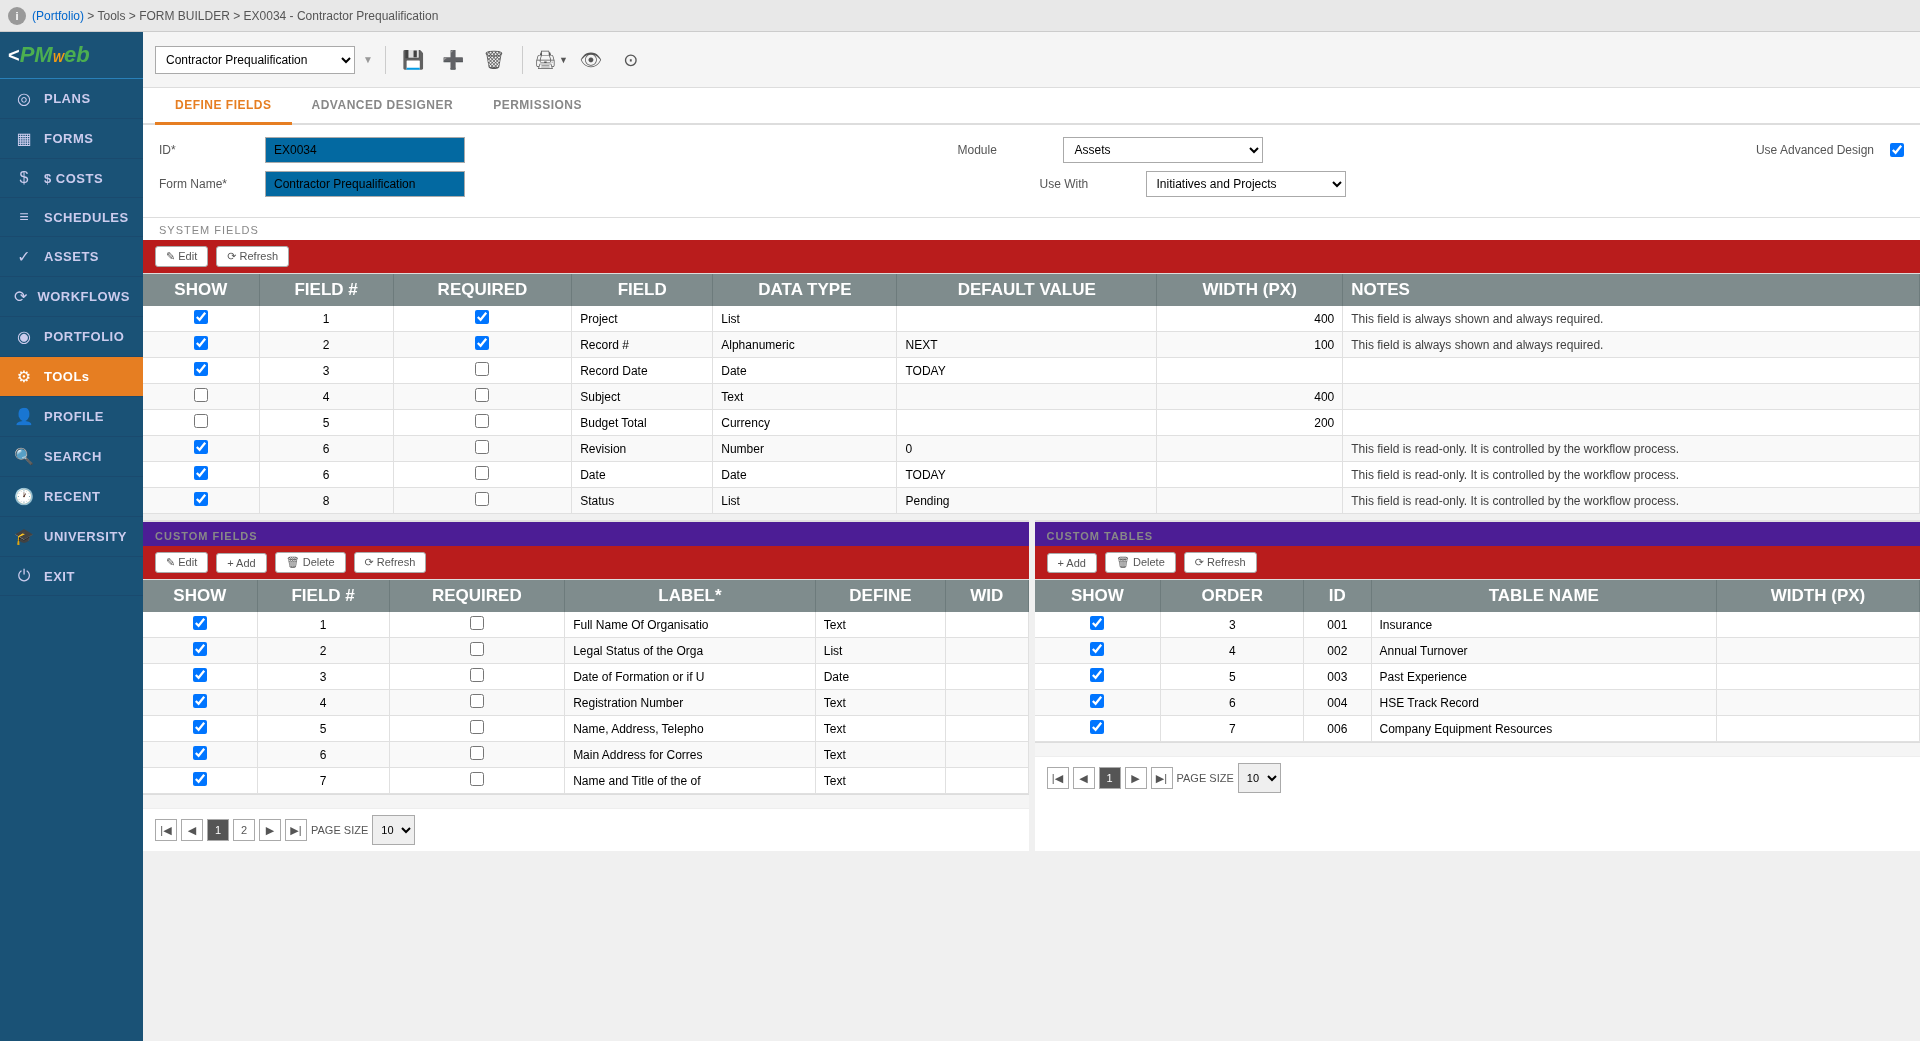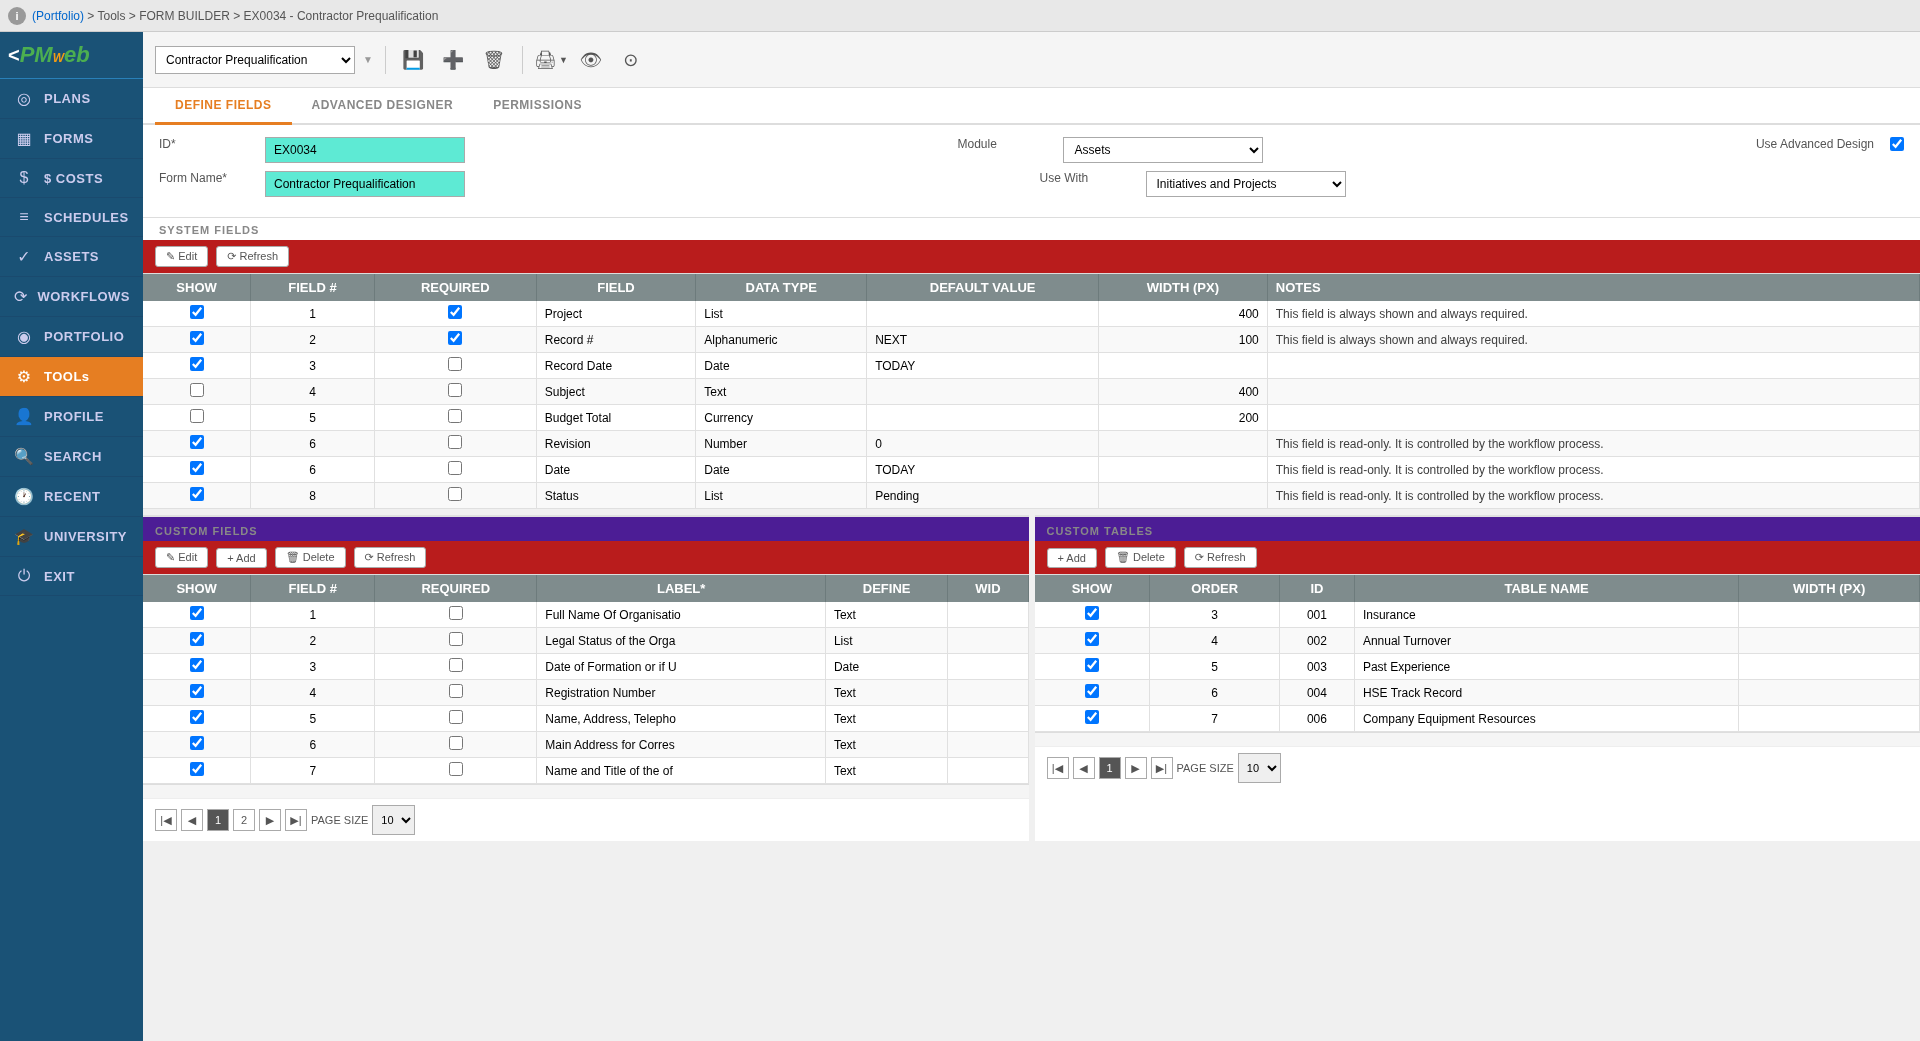--- a/index.html
+++ b/index.html
@@ -74,34 +74,34 @@
       padding: 10px 20px; cursor: pointer; color: #888; font-size: 12px;
       letter-spacing: 0.5px; font-weight: bold; border-bottom: 3px solid transparent;
       margin-bottom: -2px;
     }
     .tab.active { color: #e67e22; border-bottom-color: #e67e22; }
 
     
     .form-section {
       background: white; padding: 12px 16px; border-bottom: 1px solid #ddd;
     }
-    .form-row { display: flex; gap: 16px; margin-bottom: 8px; }
+    .form-row { display: flex; align-items: center; gap: 16px; margin-bottom: 8px; }
     .form-label { color: #555; font-size: 12px; min-width: 90px; }
     .form-input {
       border: 1px solid #aaa; padding: 4px 8px; font-size: 12px;
-      height: 26px; width: 200px; background: #5eead4;
+      height: 26px; width: 200px; background: #0369a1;
     }
     .form-select-inline {
       border: 1px solid #aaa; padding: 4px 6px; font-size: 12px;
       height: 26px; background: white; min-width: 200px;
     }
 
     
     .section-header {
-      font-size: 11px; font-weight: bold; color: #888; letter-spacing: 1px;
+      font-size: 11px; font-weight: normal; color: #888; letter-spacing: 1px;
       padding: 6px 16px 4px; background: white;
     }
 
     
     .tables-area {
       flex: 1; overflow: auto; padding: 0; background: #f0f0f0;
     }
 
     
     .system-fields-container {
@@ -112,21 +112,21 @@
       background: #b91c1c; border-bottom: 1px solid #ddd;
     }
     .table-btn {
       display: flex; align-items: center; gap: 4px; padding: 3px 10px;
       border: 1px solid #aaa; background: white; cursor: pointer; font-size: 11px;
       color: #555; border-radius: 3px;
     }
     .data-table { width: 100%; border-collapse: collapse; }
     .data-table th {
       background: #7f8c8d; color: white; padding: 6px 8px; text-align: center;
-      font-size: 13px; font-weight: bold; border-right: 1px solid #6d7b7c;
+      font-size: 17px; font-weight: bold; border-right: 1px solid #6d7b7c;
     }
     .data-table td {
       padding: 4px 8px; border-bottom: 1px solid #e0e0e0; border-right: 1px solid #e0e0e0;
       font-size: 12px; text-align: left; background: white;
     }
     .data-table tr:nth-child(even) td { background: #f9f9f9; }
     .data-table td.center { text-align: center; }
     .data-table td.right { text-align: right; }
     .cb { width: 14px; height: 14px; }
 

